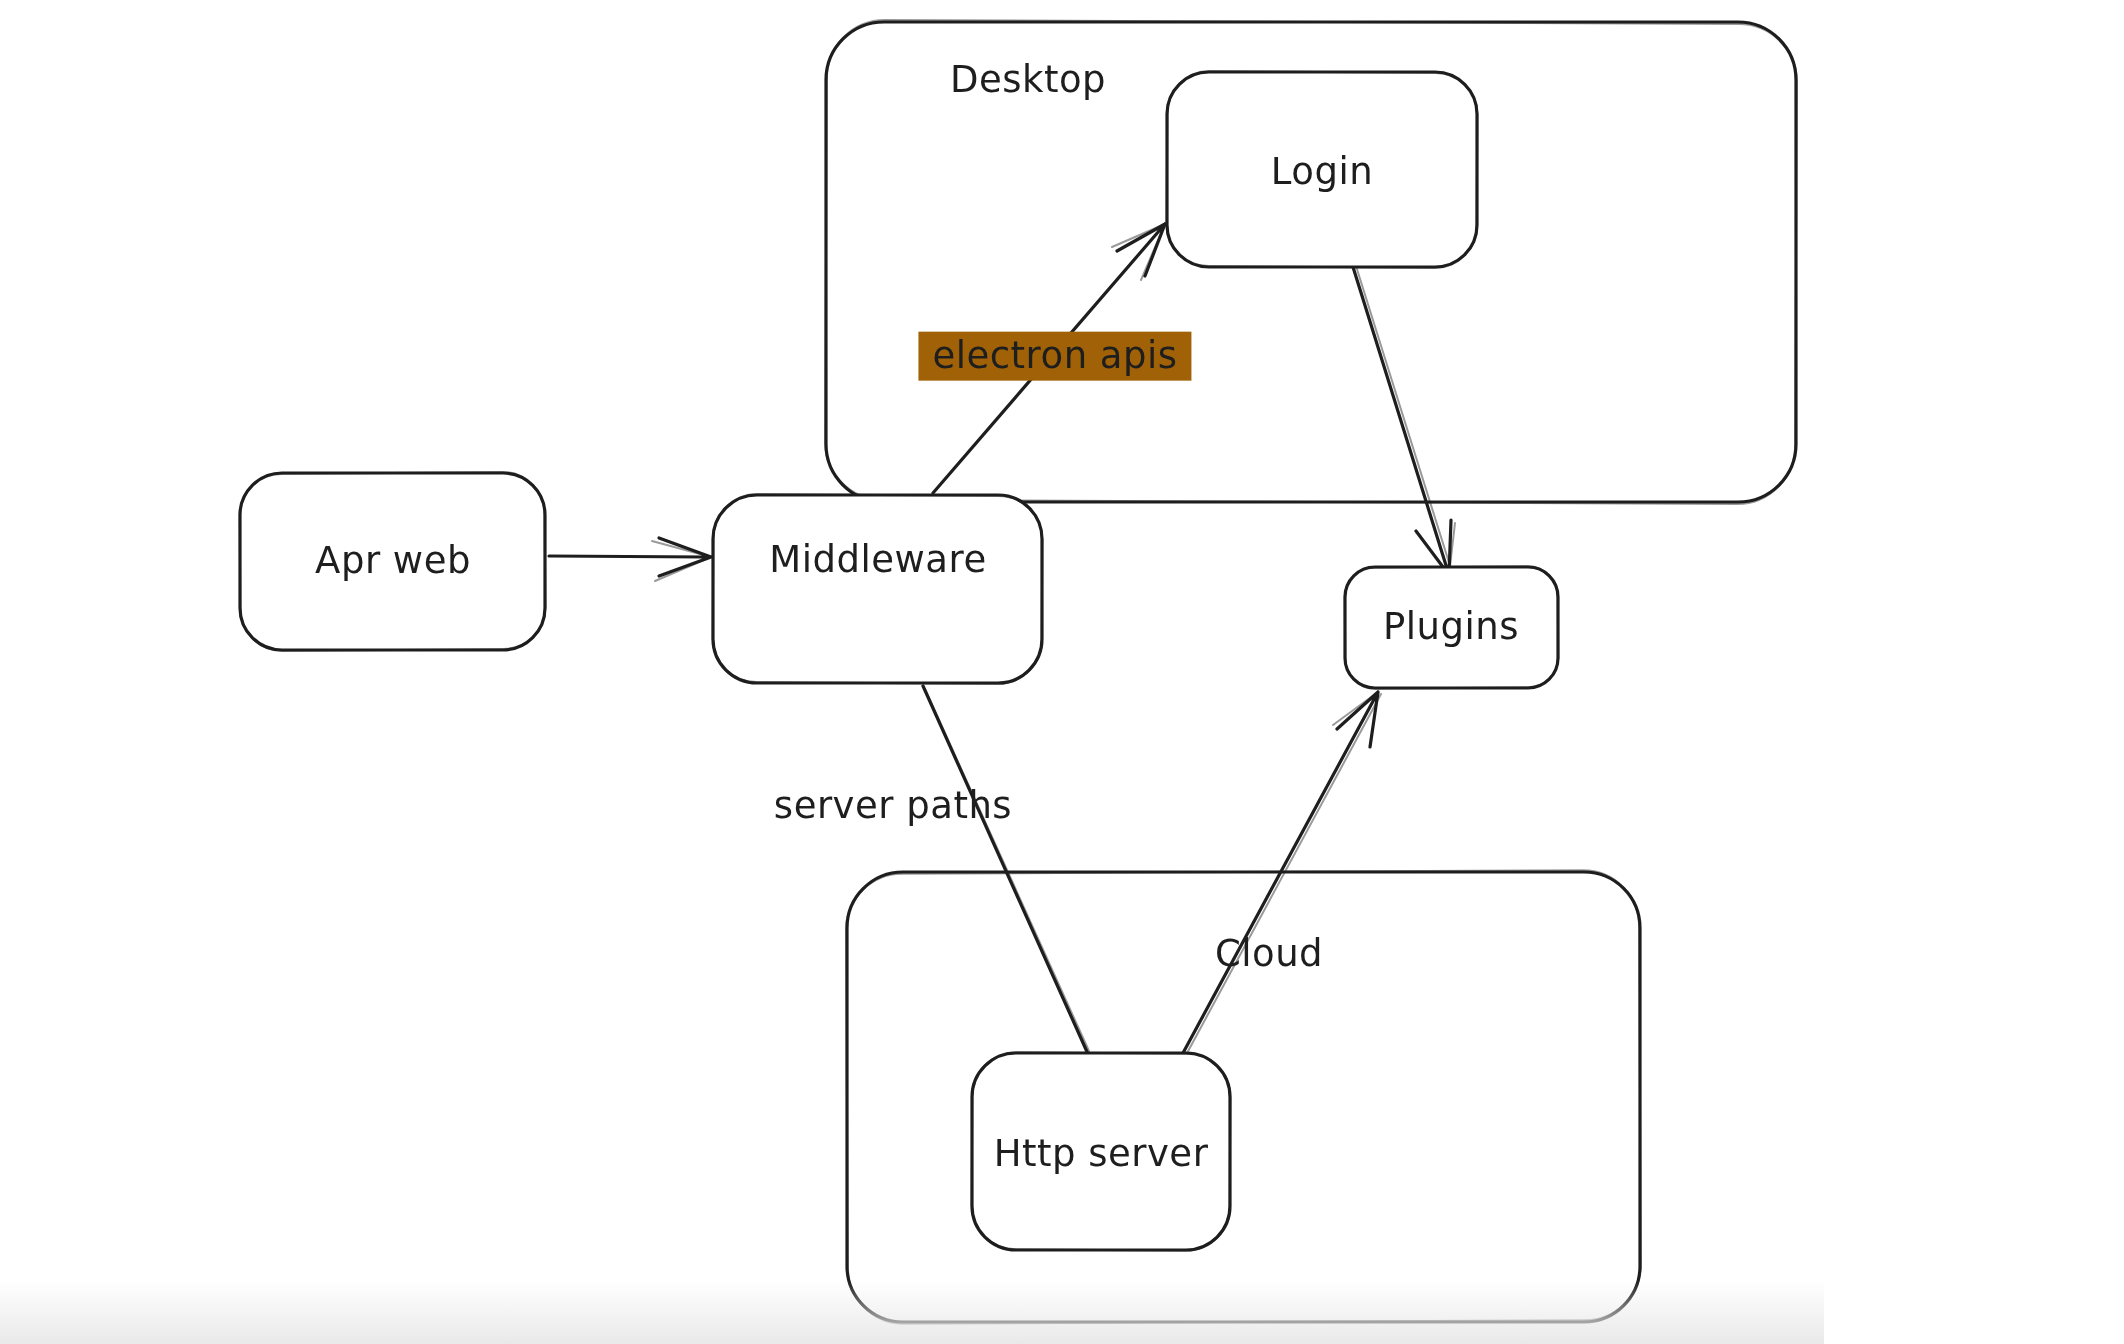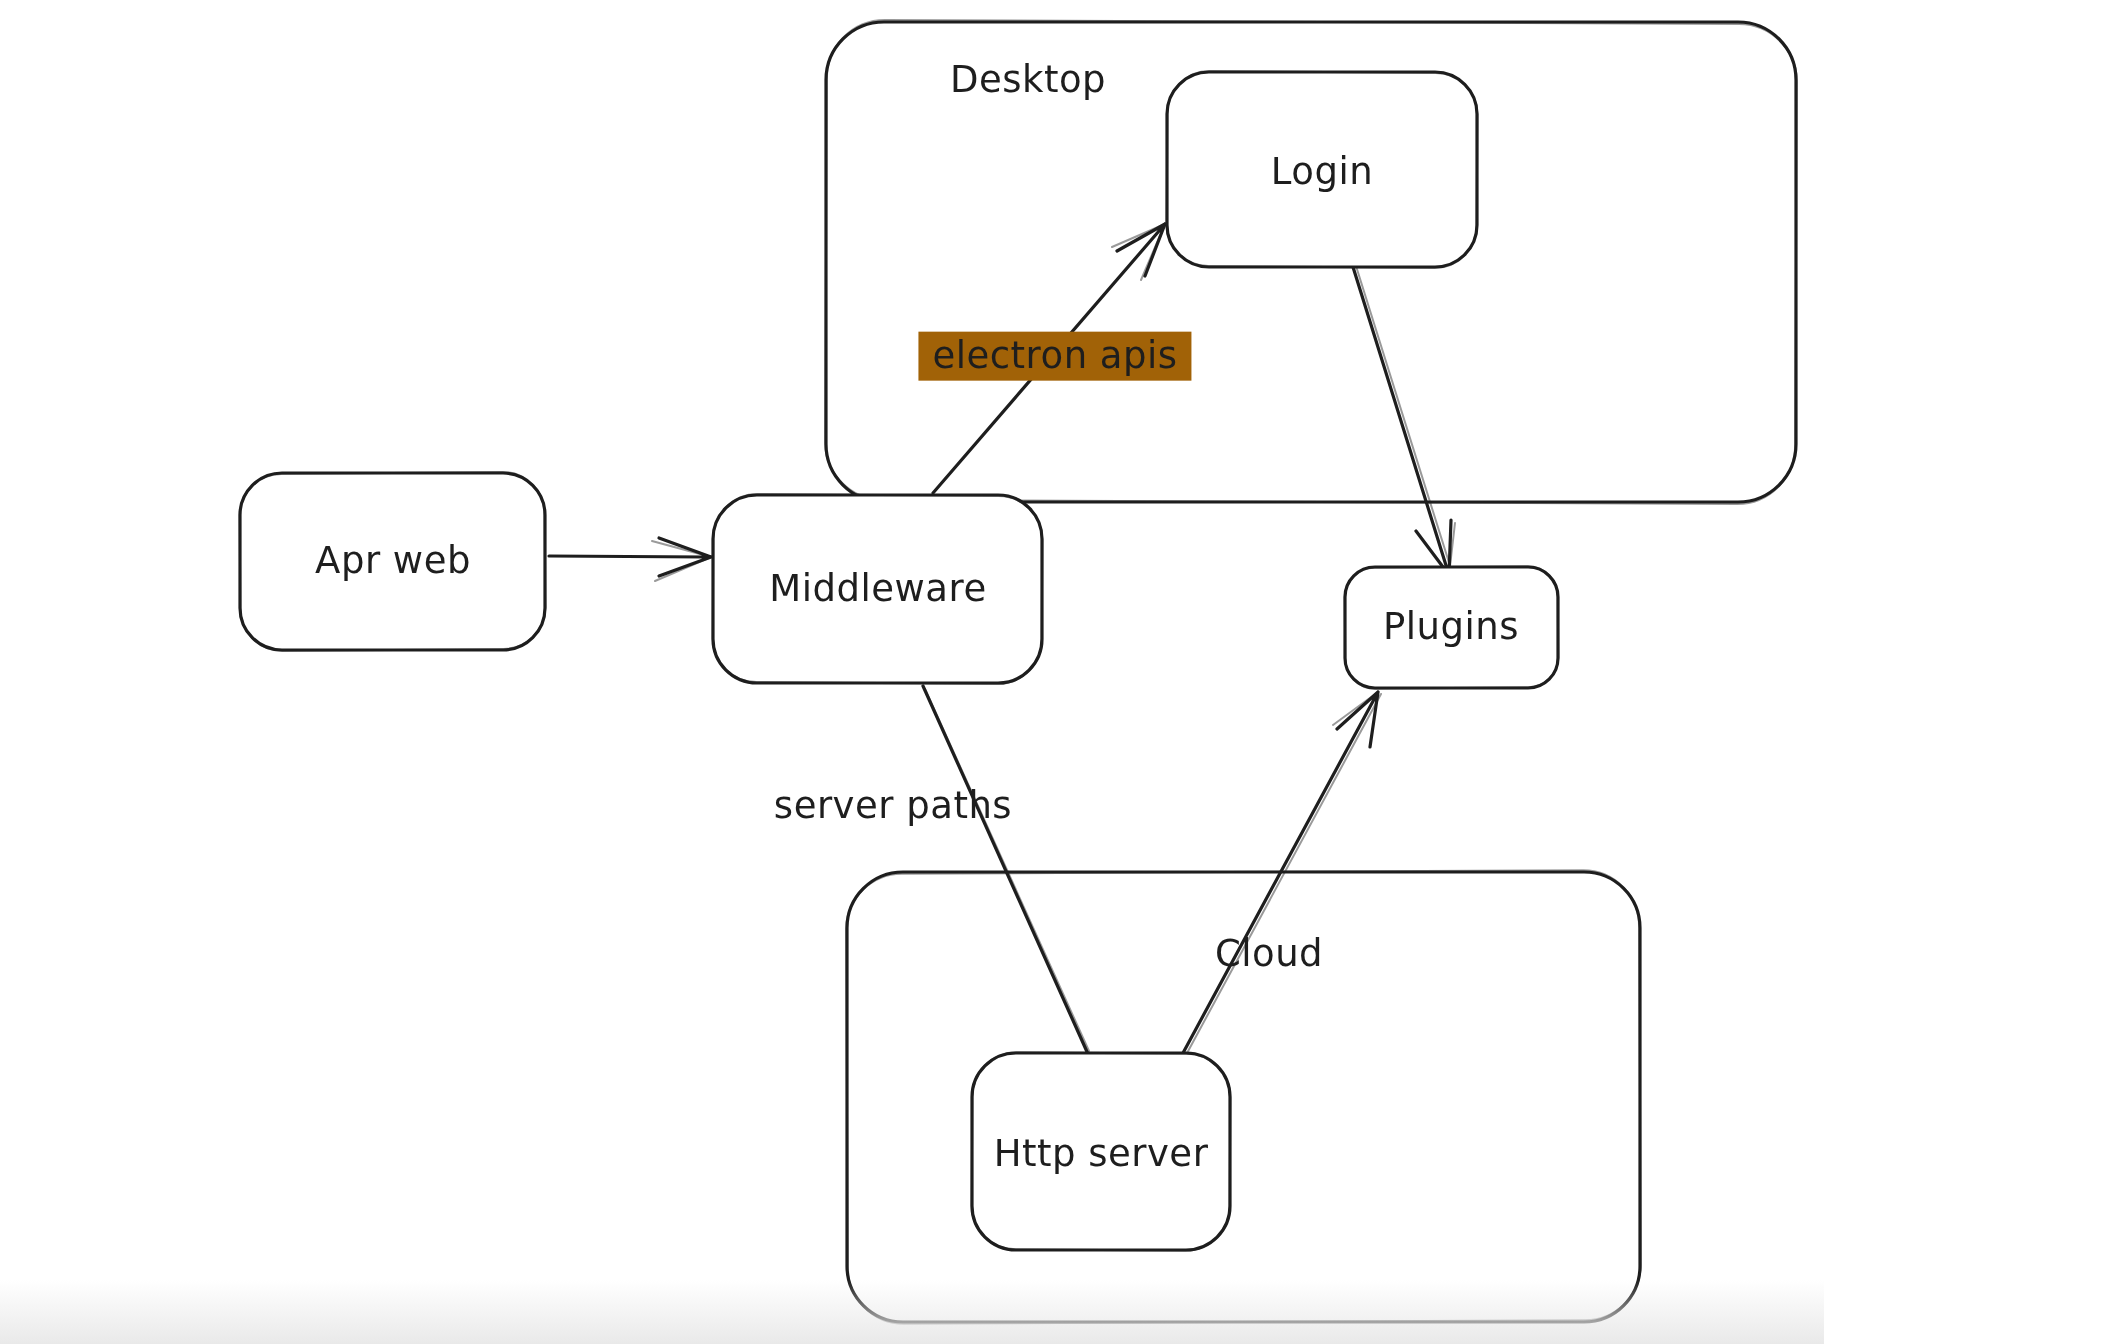--- a/index.html
+++ b/index.html
@@ -105,21 +105,21 @@
       <rect class="shape ghost" x="972" y="1053" width="258" height="197" rx="44" transform="rotate(0.5 1101 1151)"></rect>
     </g>
   </svg>
 
   <div class="lbl" style="left:1028px;top:80px;">Desktop</div>
 
   <div class="lbl" style="left:1322px;top:172px;">Login</div>
 
   <div class="lbl" style="left:393px;top:561px;">Apr web</div>
 
-  <div class="lbl" style="left:878px;top:589px;text-align:right;">Middleware</div>
+  <div class="lbl" style="left:878px;top:560px;text-align:right;">Middleware</div>
 
   <div class="lbl" style="left:1451px;top:627px;">Plugins</div>
 
   <div class="lbl" style="left:1101px;top:1154px;">Http server</div>
 
   <div class="lbl" style="left:1269px;top:954px;">Cloud</div>
 
   <div class="lbl edge-lbl-bg" style="left:1055px;top:356px;">electron apis</div>
 
   <div class="lbl" style="left:893px;top:806px;">server paths</div>

